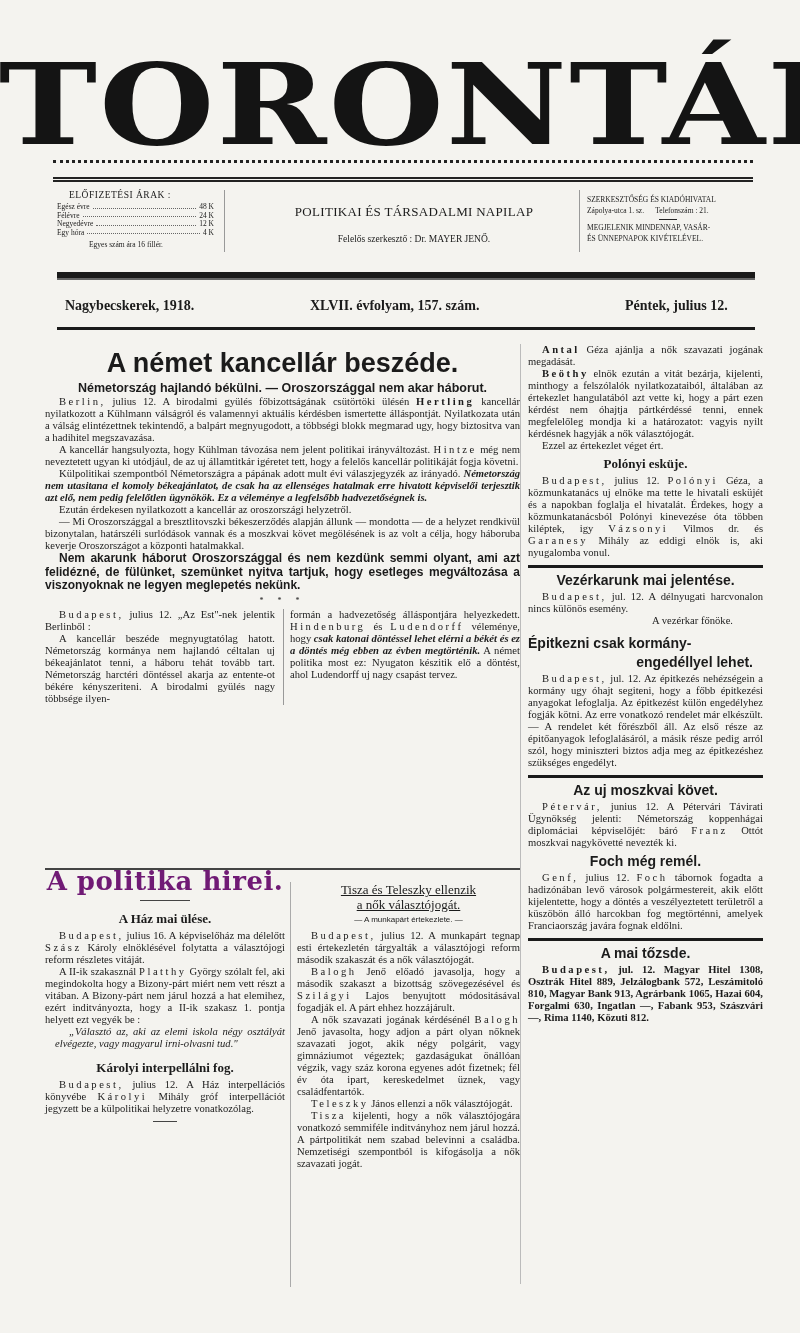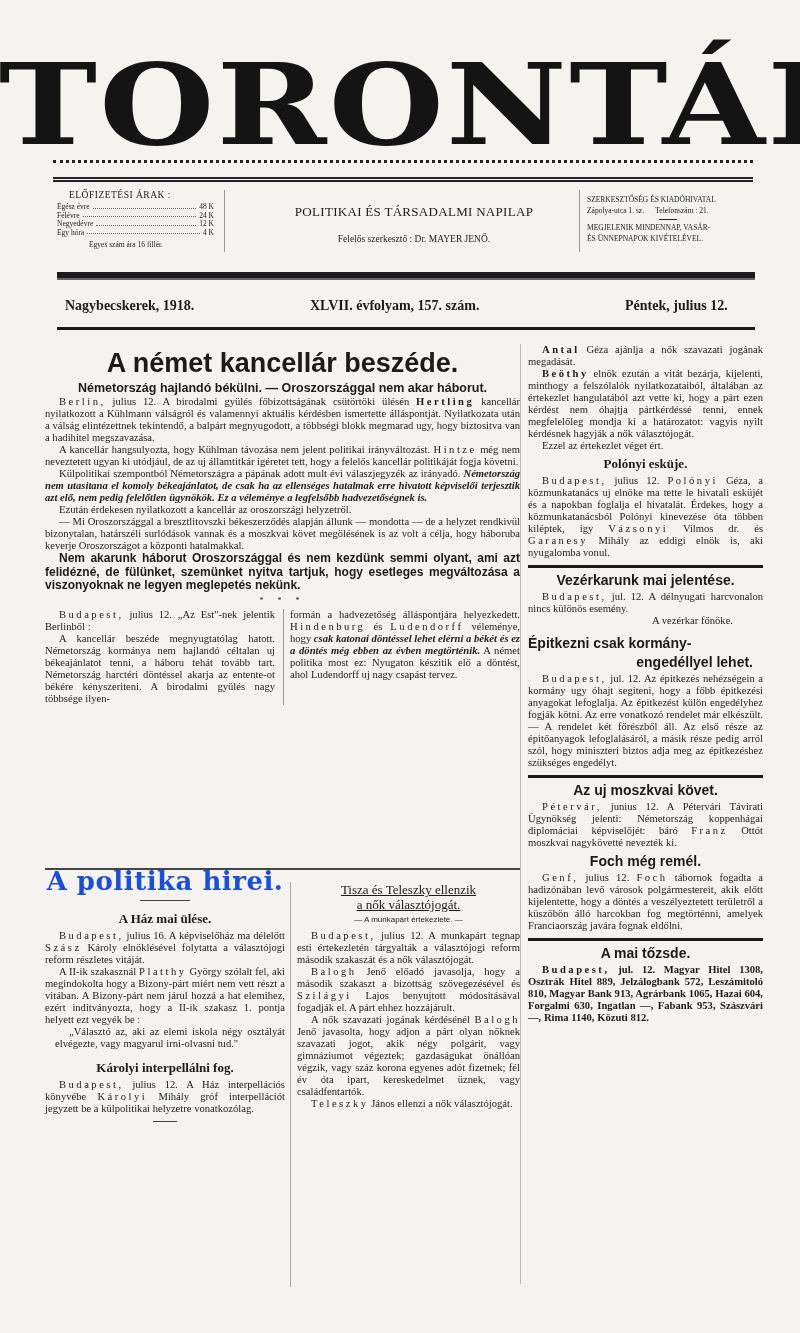--- a/index.html
+++ b/index.html
@@ -37,28 +37,28 @@
   .stars{text-align:center;font-size:8px;margin:2px 0;letter-spacing:6px;}
   .two-col{display:flex;gap:8px;}
   .two-col .col{flex:1;}
   .col-rule{border-left:1px solid #999;}
   .sub-h{font-family:"Liberation Sans",sans-serif;font-weight:bold;text-align:center;font-size:14px;margin:4px 0 3px;}
   .sub-h2{font-weight:bold;text-align:center;font-size:13px;margin:4px 0 3px;}
   .right-col{position:absolute;left:483px;top:304px;width:235px;}
   .right-col .vrule{position:absolute;left:-8px;top:0;height:940px;border-left:1px solid #bbb;}
   .black-rule{height:3px;background:#1a1a1a;margin:6px 0 4px;}
   .politika{position:absolute;left:0;top:822px;width:240px;}
-  .politika h2{font-family:"DejaVu Serif",serif;font-size:26px;margin:4px 0 2px;text-align:center;font-weight:bold;color:#1d4ed8;letter-spacing:.5px;}
+  .politika h2{font-family:"DejaVu Serif",serif;font-size:26px;margin:4px 0 2px;text-align:center;font-weight:bold;color:#701a75;letter-spacing:.5px;}
   .short-rule{width:50px;border-top:1px solid #444;margin:4px auto 10px;}
   .tisza{position:absolute;left:252px;top:842px;width:223px;}
   .tisza .vrule{position:absolute;left:-7px;top:0;height:405px;border-left:1px solid #aaa;}
   .tisza .head{text-align:center;font-size:13px;line-height:15px;text-decoration:underline;}
   .tisza .kicker{text-align:center;font-family:"Liberation Sans",sans-serif;font-size:8px;margin:3px 0 6px;}
   .lower-rule{position:absolute;left:0;top:828px;width:475px;height:2px;background:#444;}
-  .quote{padding-left:10px;}
+  .quote{padding-left:10px;font-style:italic;}
   .center-txt{text-align:right;padding-right:30px;}
 </style>
 </head>
 <body>
 
 <div class="page">
 
   <div class="masthead">
     <span class="title">TORONTÁL</span>
   </div>
@@ -201,16 +201,17 @@
   <div class="tisza">
     <div class="vrule"></div>
     <div class="head">Tisza és Teleszky ellenzik</div>
     <div class="head">a nők választójogát.</div>
     <div class="kicker">— A munkapárt értekezlete. —</div>
     <div class="body">
       <p><span class="sp">Budapest,</span><span> julius 12. A munkapárt tegnap esti értekezletén tárgyalták a választójogi reform második szakaszát és a nők választójogát.</span></p>
       <p><span class="sp">Balogh</span><span> Jenő előadó javasolja, hogy a második szakaszt a bizottság szövegezésével és </span><span class="sp">Szilágyi</span><span> Lajos benyujtott módositásával fogadják el. A párt ehhez hozzájárult.</span></p>
       <p><span>A nők szavazati jogának kérdésénél </span><span class="sp">Balogh</span><span> Jenő javasolta, hogy adjon a párt olyan nőknek szavazati jogot, akik négy polgárit, vagy gimnáziumot végeztek; gazdaságukat önállóan végzik, vagy száz korona egyenes adót fizetnek; fél év óta ipart, kereskedelmet üznek, vagy családfentartók.</span></p>
       <p><span class="sp">Teleszky</span><span> János ellenzi a nők választójogát.</span></p>
+      <p><span class="sp">Tisza</span><span> kijelenti, hogy a nők választójogára vonatkozó semmiféle inditványhoz nem járul hozzá. A pártpolitikát nem szabad belevinni a családba. Nemzetiségi szempontból is kifogásolja a nők szavazati jogát.</span></p>
     </div>
   </div>
 
 </div>
 
 </body></html>

